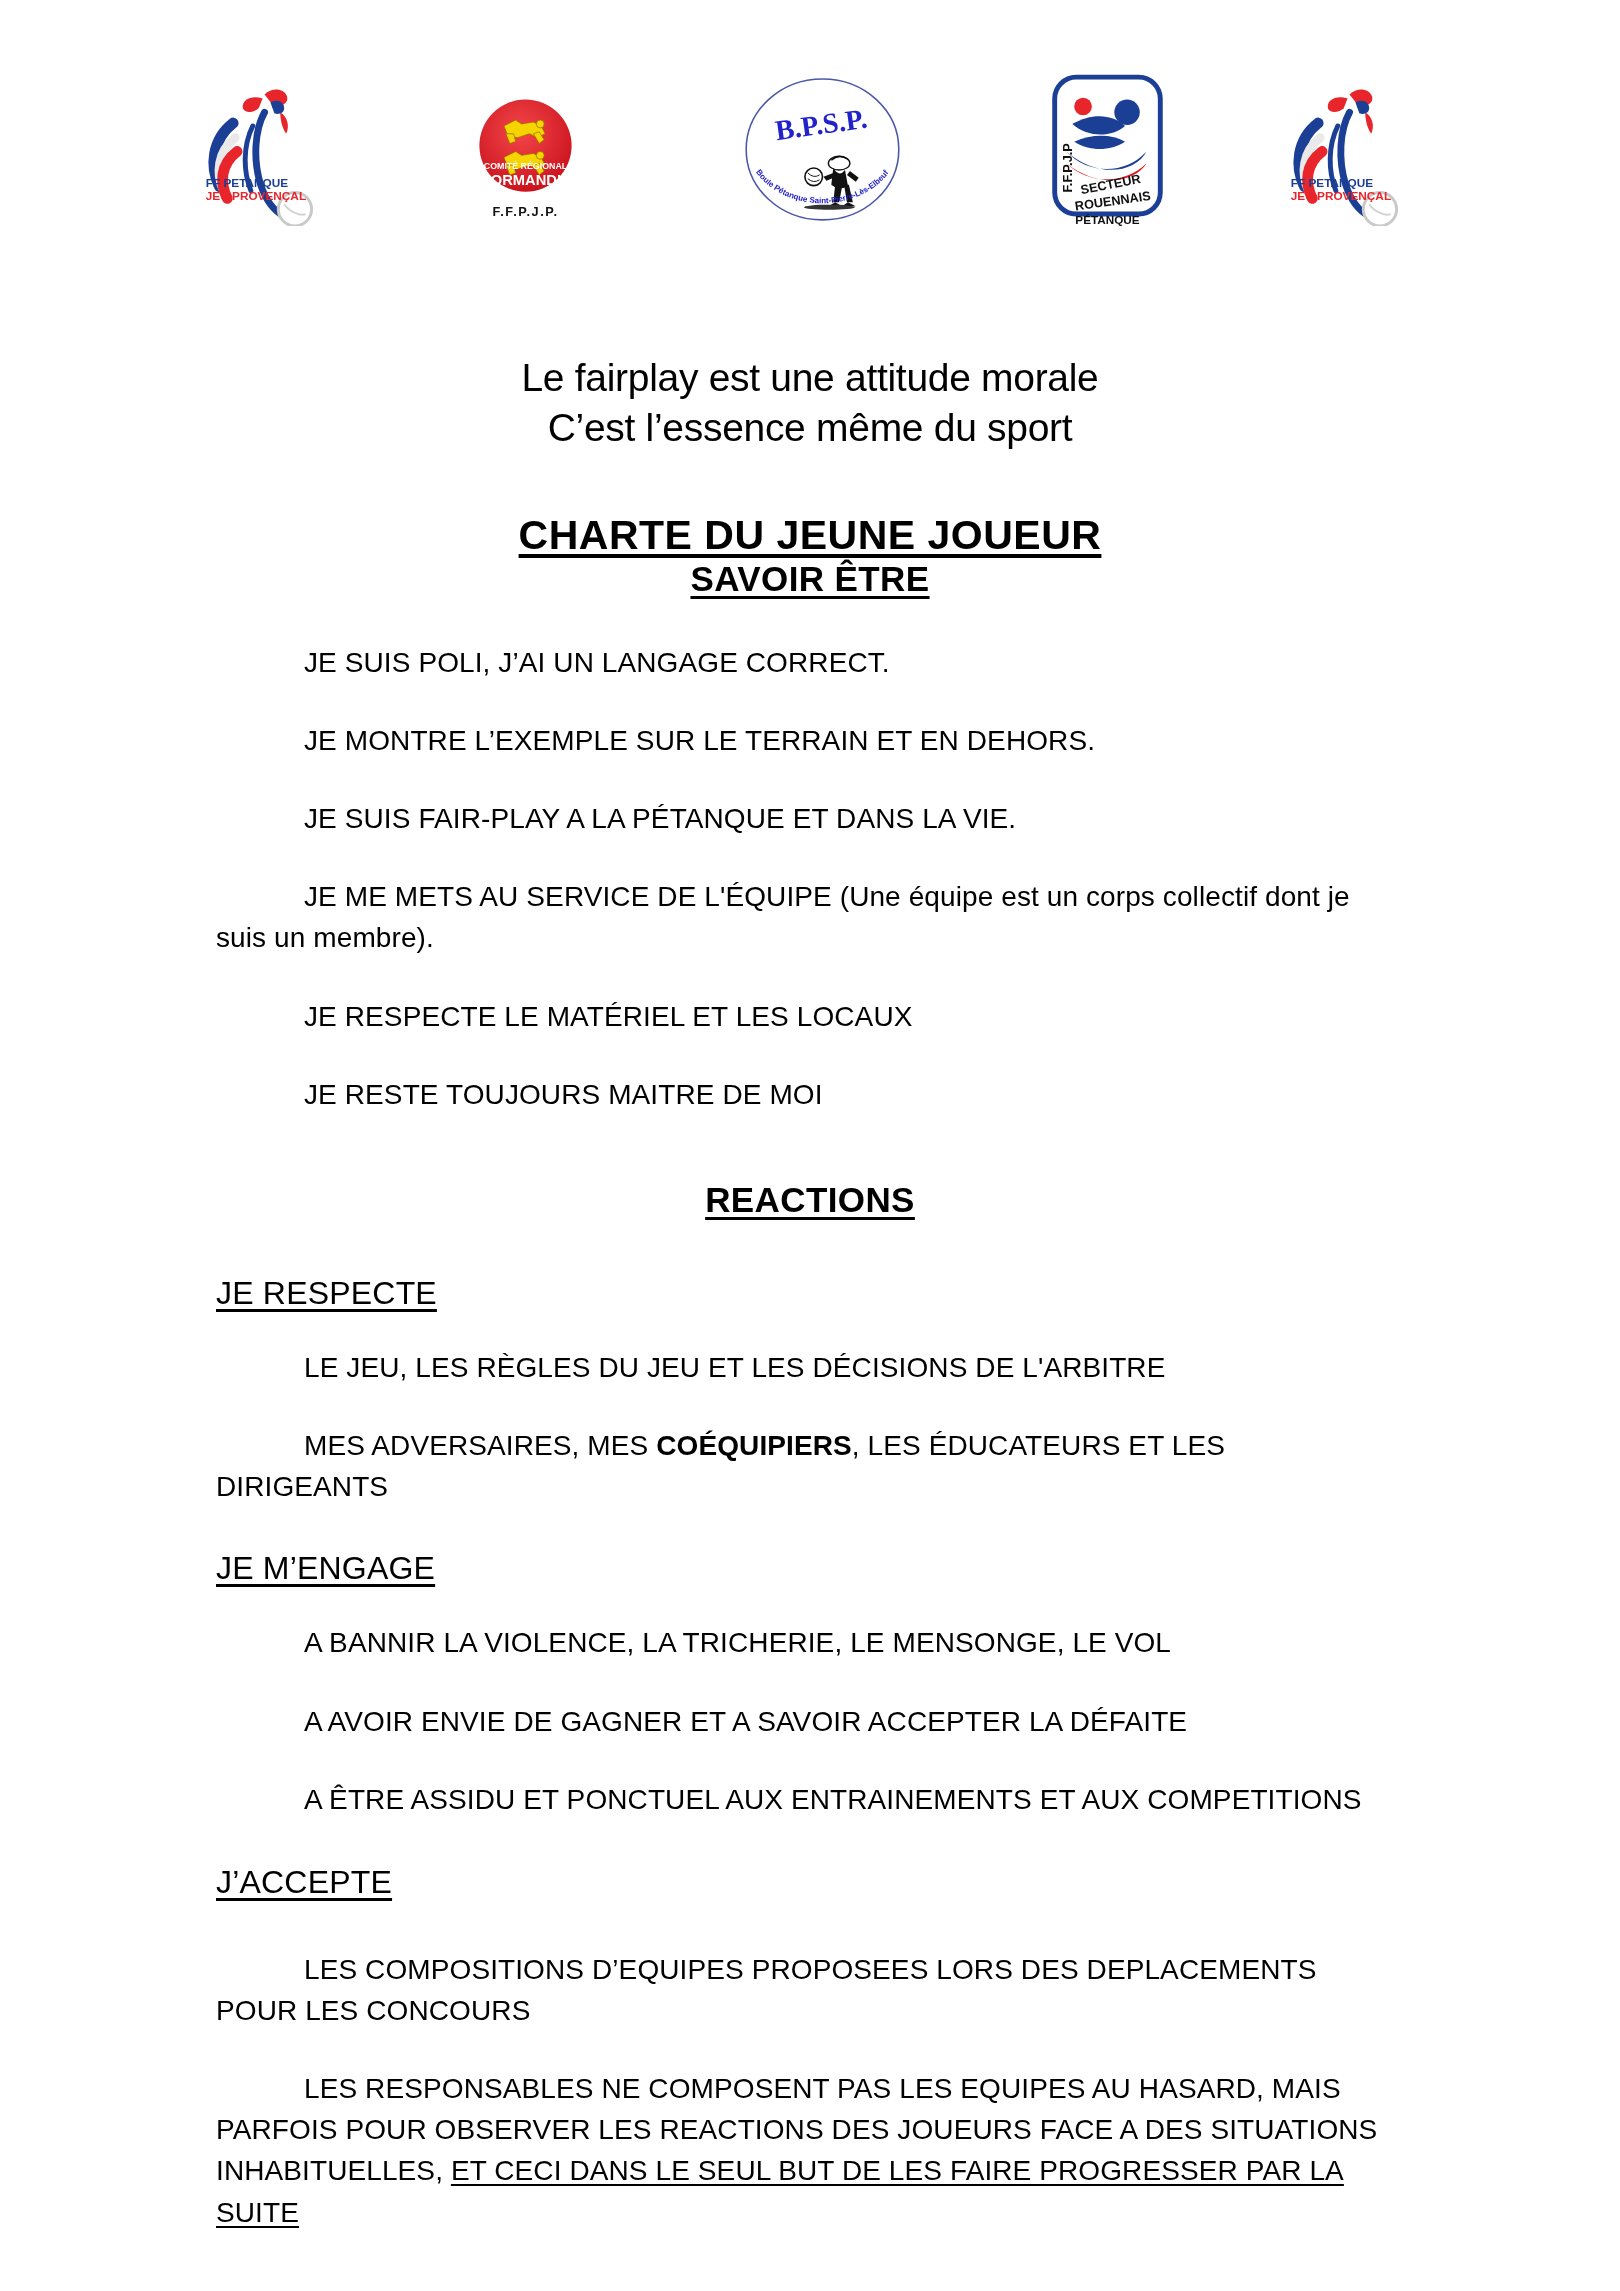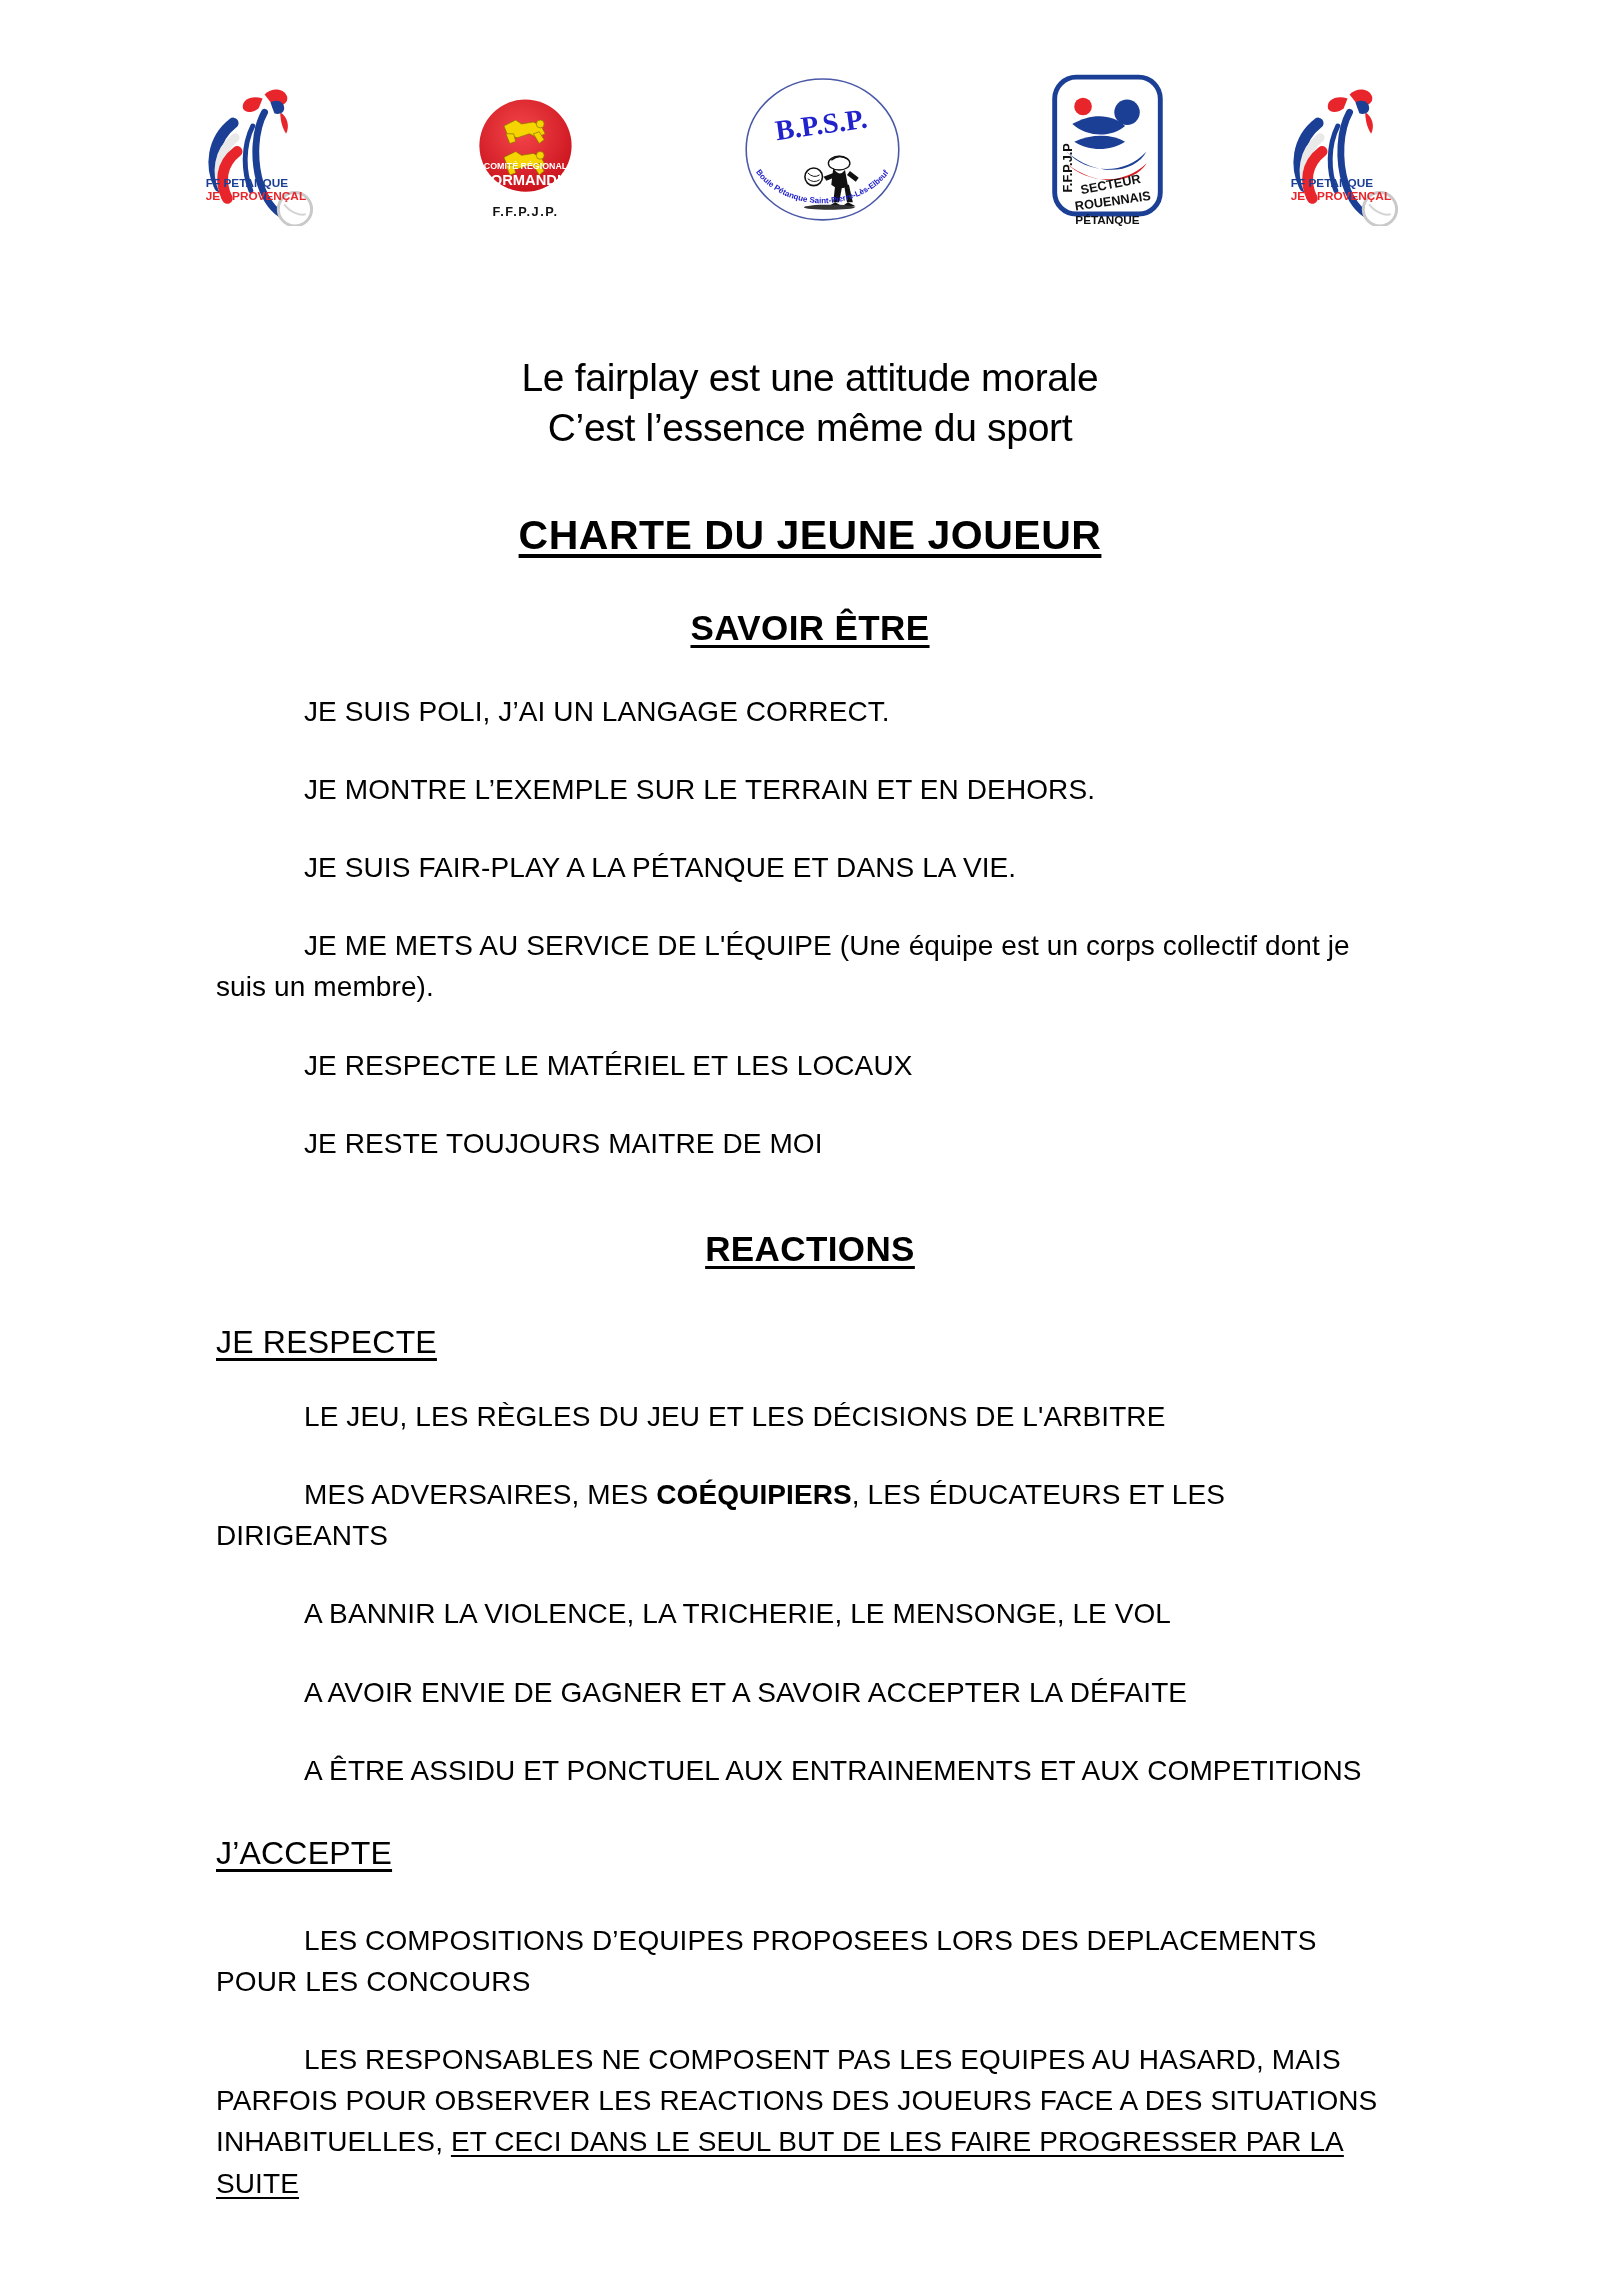--- a/index.html
+++ b/index.html
@@ -92,21 +92,20 @@
     letter-spacing: 0.5px;
     margin-top: 59px;
   }
   .h-main span { text-decoration: underline; text-underline-offset: 4.9px; }
 
   .h-sec {
     text-align: center;
     font-size: 35px;
     font-weight: bold;
     letter-spacing: 0.4px;
-    margin-top: 49px;
   }
   .h-sec span { text-decoration: underline; text-underline-offset: 4.9px; }
 
   .h-sub {
     font-size: 32px;
     font-weight: 400;
     letter-spacing: 0.2px;
     margin-left: 216px;
     margin-top: 47px;
   }
@@ -298,20 +297,23 @@
     </div>
 
     <div class="h-sub" style="margin-top:55px;">
       <span>JE RESPECTE</span>
     </div>
     <div class="body-block" style="margin-top:35px;">
       <p class="line"><span>LE JEU, LES RÈGLES DU JEU ET LES DÉCISIONS DE L'ARBITRE</span></p>
       <p class="line"><span>MES ADVERSAIRES, MES </span><span class="bold">COÉQUIPIERS</span><span>, LES ÉDUCATEURS ET LES DIRIGEANTS</span></p>
     </div>
 
+    <div class="h-sub" style="margin-top:43px;">
+      <span>JE M’ENGAGE</span>
+    </div>
     <div class="body-block" style="margin-top:35px;">
       <p class="line"><span>A BANNIR LA VIOLENCE, LA TRICHERIE, LE MENSONGE, LE VOL</span></p>
       <p class="line"><span>A AVOIR ENVIE DE GAGNER ET A SAVOIR ACCEPTER LA DÉFAITE</span></p>
       <p class="line"><span>A ÊTRE ASSIDU ET PONCTUEL AUX ENTRAINEMENTS ET AUX COMPETITIONS</span></p>
     </div>
 
     <div class="h-sub" style="margin-top:44px;">
       <span>J’ACCEPTE</span>
     </div>
     <div class="body-block" style="margin-top:48px;">

